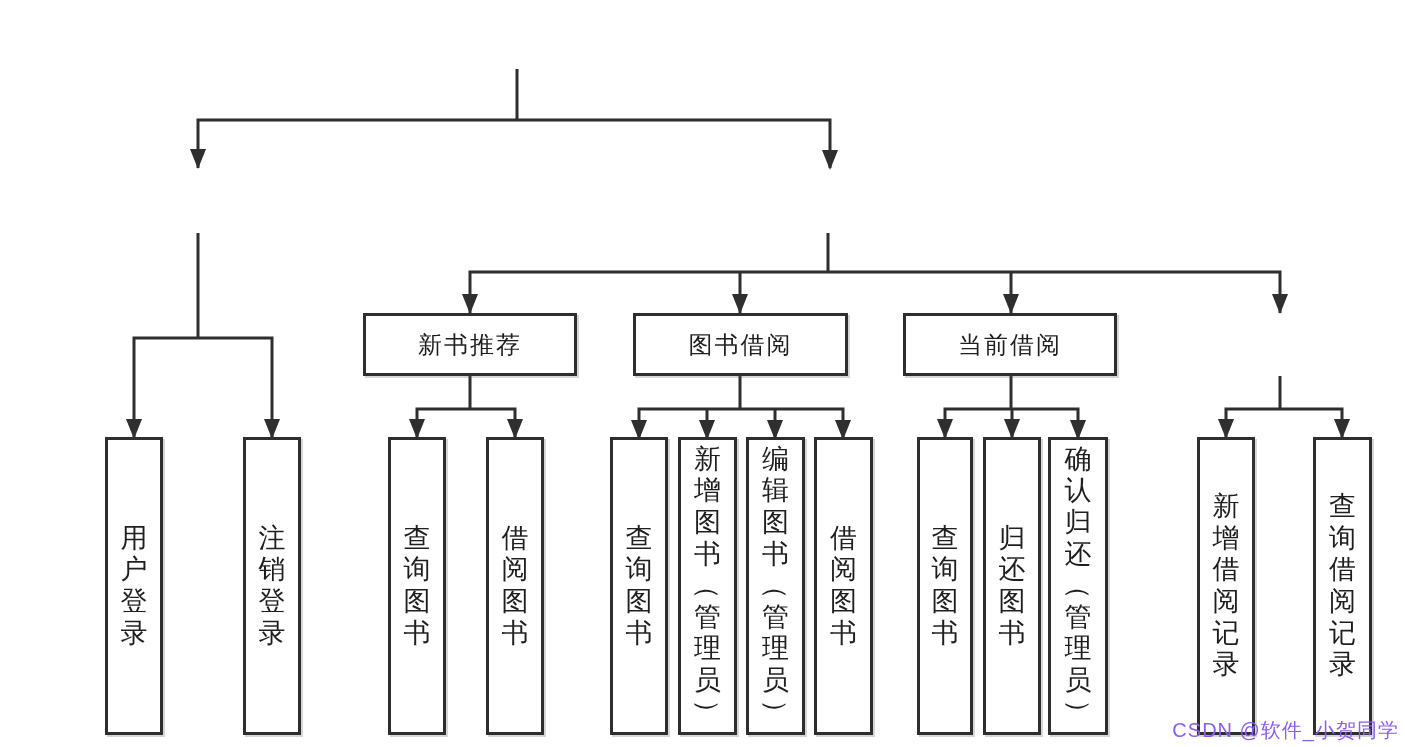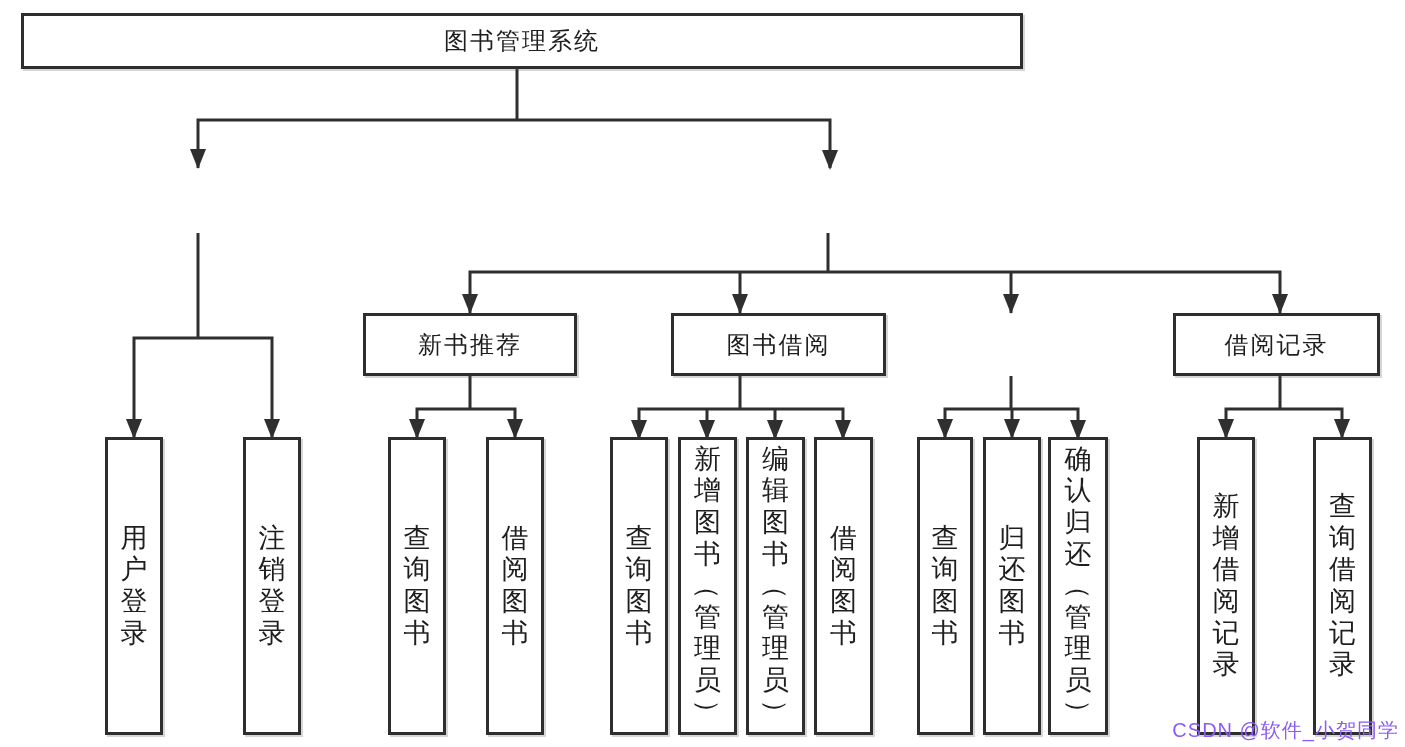--- a/index.html
+++ b/index.html
@@ -67,26 +67,25 @@
     <path class="ar" d="M707 440 l-8 -20 h16 z"></path>
     <path class="ar" d="M775 440 l-8 -20 h16 z"></path>
     <path class="ar" d="M843 440 l-8 -20 h16 z"></path>
     <path class="ar" d="M945 439 l-8 -20 h16 z"></path>
     <path class="ar" d="M1012 439 l-8 -20 h16 z"></path>
     <path class="ar" d="M1078 440 l-8 -20 h16 z"></path>
     <path class="ar" d="M1226 439 l-8 -20 h16 z"></path>
     <path class="ar" d="M1342 439 l-8 -20 h16 z"></path>
   </svg>
 
-  <div class="box hbox" style="left:21px; top:13px; width:1002px; height:56px;">图书管理系统</div>
 
 
   <div class="box hbox" style="left:363px; top:313px; width:214px; height:63px;">新书推荐</div>
-  <div class="box hbox" style="left:671px; top:313px; width:215px; height:63px;">图书借阅</div>
-  <div class="box hbox" style="left:1173px; top:313px; width:207px; height:63px;">借阅记录</div>
+  <div class="box hbox" style="left:633px; top:313px; width:215px; height:63px;">图书借阅</div>
+  <div class="box hbox" style="left:903px; top:313px; width:214px; height:63px;">当前借阅</div>
 
   <div class="box vbox" style="left:105px; top:437px; width:58px; height:298px;">
       <span>用</span>
       <span>户</span>
       <span>登</span>
       <span>录</span>
     </div>
   <div class="box vbox" style="left:243px; top:437px; width:58px; height:298px;">
       <span>注</span>
       <span>销</span>

